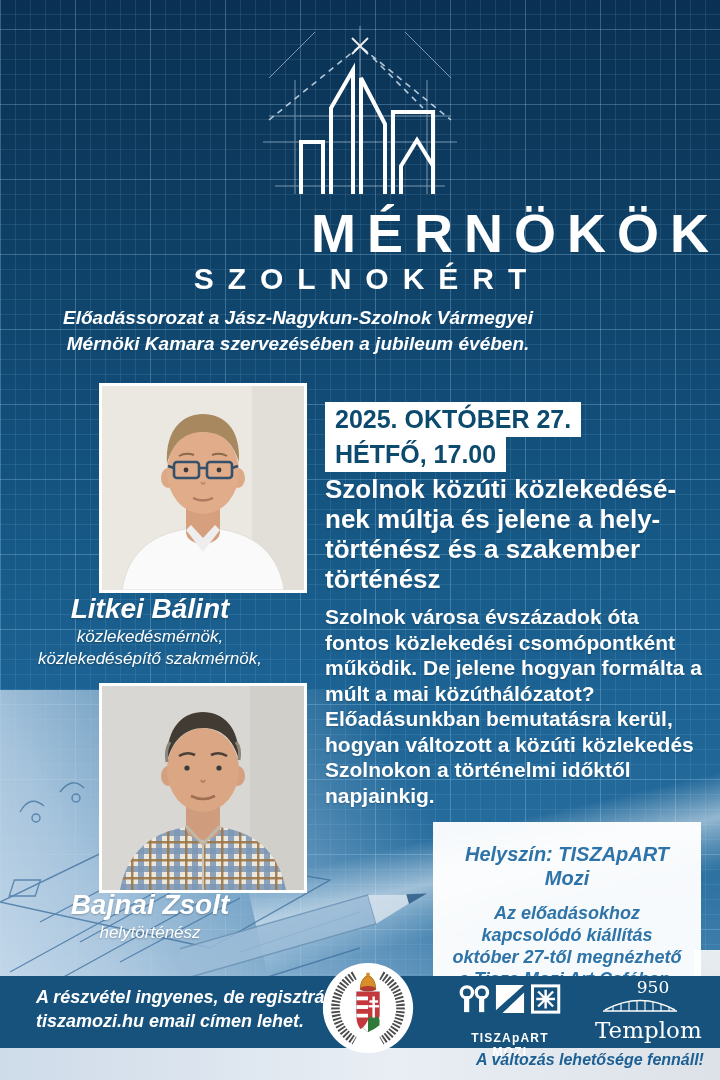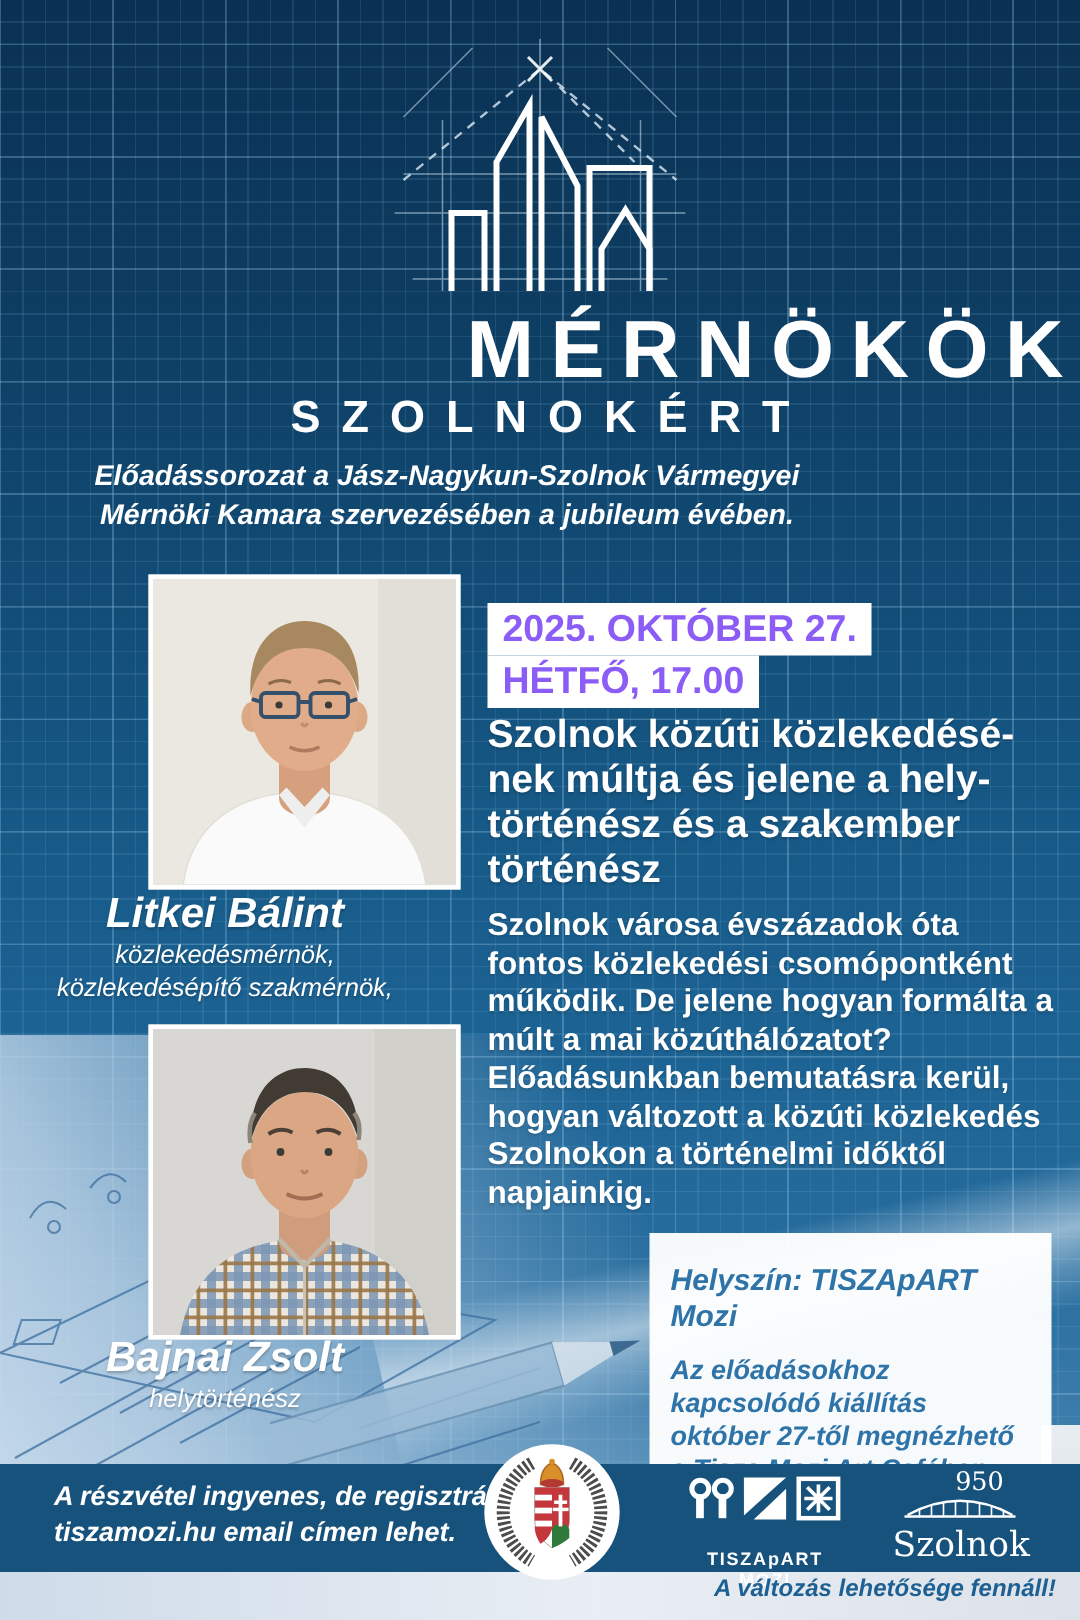--- a/index.html
+++ b/index.html
@@ -40,32 +40,32 @@
   .photo{position:absolute;left:99px;width:202px;height:204px;border:3px solid #fff;
     box-sizing:content-box;background:#e8e5e0;z-index:3;}
   .photo svg{display:block;}
   .speaker{position:absolute;width:300px;text-align:center;z-index:3;}
   .speaker-name{font-size:28px;font-weight:bold;font-style:italic;line-height:34px;
     text-shadow:0 1px 2px rgba(0,0,0,.25);}
   .speaker-role{font-size:17px;font-style:italic;line-height:22px;
     text-shadow:0 1px 2px rgba(0,0,0,.25);}
 
   
-  .badge{display:inline-block;background:#fff;color:#8b5cf6;font-weight:bold;
+  .badge{display:inline-block;background:#fff;color:#0c4a6e;font-weight:bold;
     font-size:25px;padding:3px 10px 4px 10px;line-height:28px;text-align:center;}
   .badge-wrap1{position:absolute;left:325px;top:402px;z-index:3;}
   .badge-wrap2{position:absolute;left:325px;top:437px;z-index:3;}
   .lec-title{position:absolute;left:325px;top:474px;width:390px;z-index:3;
     font-size:26px;font-weight:bold;line-height:30px;text-shadow:0 1px 2px rgba(0,0,0,.2);}
   .desc{position:absolute;left:325px;top:604px;width:382px;z-index:3;
     font-size:21px;font-weight:bold;line-height:25.5px;text-shadow:0 1px 2px rgba(0,0,0,.2);}
 
   
   .venue-box{position:absolute;left:433px;top:822px;width:268px;height:184px;z-index:4;
-    background:rgba(255,255,255,.96);color:#2e74a8;box-sizing:border-box;
+    background:rgba(255,255,255,.96);color:#2e74a8;text-align:center;box-sizing:border-box;
     padding:20px 14px 0 14px;font-style:italic;}
   .venue-line1{font-size:20px;font-weight:bold;line-height:24px;}
   .venue-line2{font-size:15px;font-weight:bold;line-height:20px;}
   .venue-note{font-size:18px;font-weight:bold;line-height:22px;margin-top:12px;}
 
   
   .bottom-bar{position:absolute;left:0;top:976px;width:720px;height:72px;
     background:#17527c;z-index:5;}
   .bottom-band{position:absolute;left:0;top:1048px;width:720px;height:32px;z-index:5;
     background:linear-gradient(90deg,#cedbe9 0%,#e9eef4 55%,#dde1e8 100%);}
@@ -278,18 +278,18 @@
   <div class="sz-logo">
     <svg width="90" height="38" viewBox="0 0 90 38">
       <text x="58" y="15" text-anchor="middle" font-family="DejaVu Serif, serif" font-size="17" fill="#fff">950</text>
       <path d="M10,32 Q45,13 80,32" stroke="#fff" stroke-width="1.6" fill="none"></path>
       <g stroke="#fff" stroke-width="1.1">
         <path d="M18,28.6 V33 M26,25.8 V33 M34,23.8 V33 M42,22.8 V33
                  M50,22.8 V33 M58,23.8 V33 M66,25.8 V33 M74,28.6 V33"></path>
       </g>
       <path d="M8,33 H82" stroke="#fff" stroke-width="1.6"></path>
     </svg>
-    <div class="sz-label">Szolnok</div>
+    <div class="sz-label">Templom</div>
   </div>
 
   <div class="tagline">A változás lehetősége fennáll!</div>
 
 </div>
 
 </body></html>

